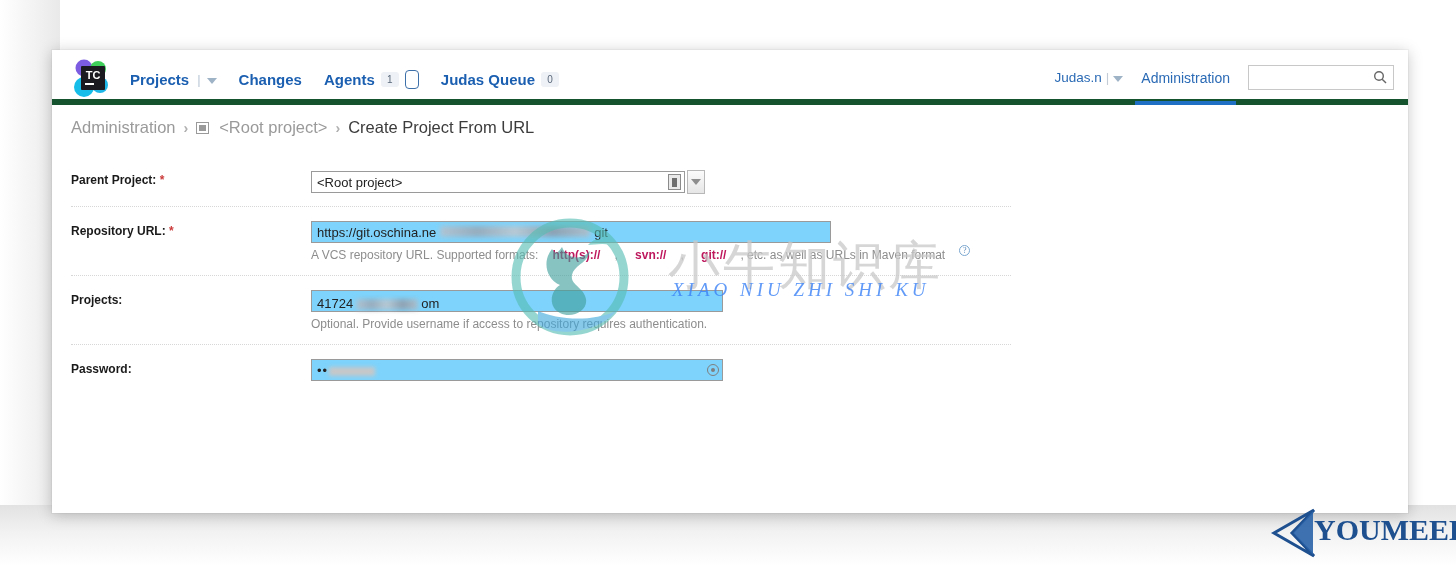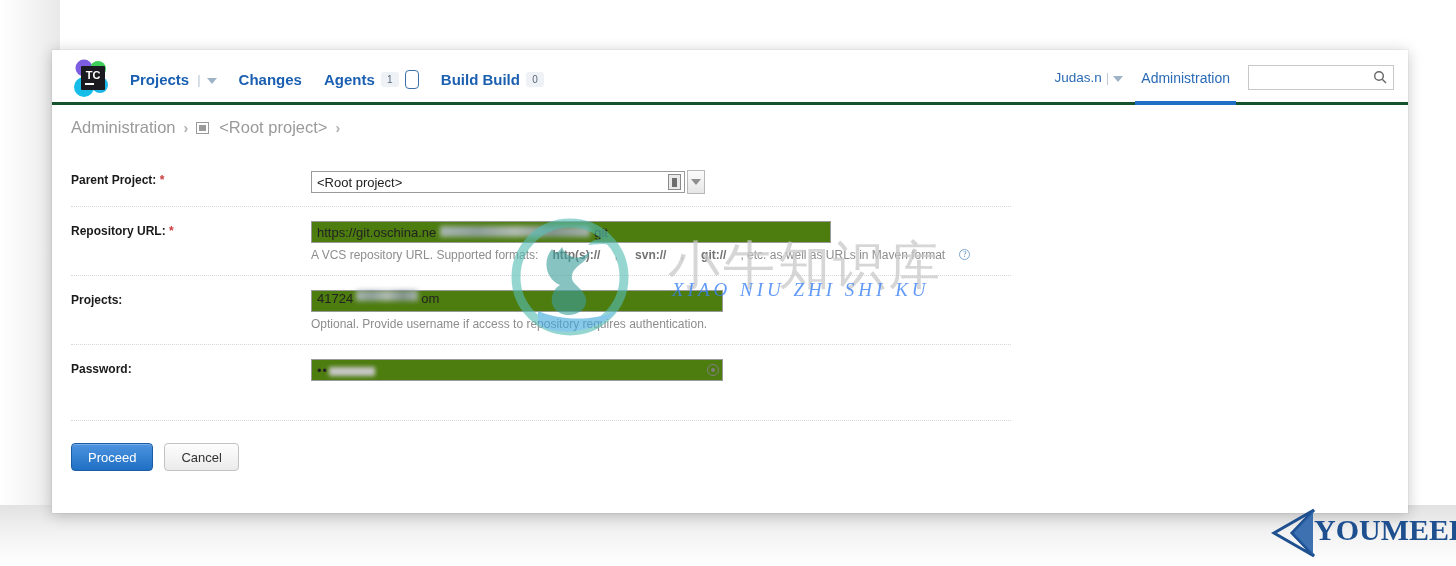--- a/index.html
+++ b/index.html
@@ -25,21 +25,21 @@
     background: linear-gradient(to right, #ffffff 0%, #f3f3f3 55%, #e9e9e9 100%);
   }
   .page-shade-bottom {
     position: absolute; left: 0; top: 505px; width: 1456px; height: 61px;
     background: linear-gradient(to bottom, #e2e2e2 0%, #f2f2f2 45%, #ffffff 100%);
   }
 
   
   .header {
     position: relative; height: 55px;
-    border-bottom: 3px solid #14532d;
+    border-bottom: 6px solid #14532d;
     background: #fff;
   }
   .logo {
     position: absolute; left: 18px; top: 7px;
     width: 44px; height: 42px;
   }
   .nav {
     position: absolute; left: 78px; top: 0; height: 59px;
     display: flex; align-items: center; gap: 22px;
   }
@@ -132,21 +132,21 @@
   .form-row.first { border-top: 0; padding-top: 10px; }
   .row-label {
     width: 240px; flex: 0 0 240px;
     font-size: 12px; font-weight: bold; color: #1a1a1a;
     padding-top: 3px;
   }
   .req { color: #cc3b3b; font-weight: bold; }
   .row-field { flex: 1; position: relative; }
 
   .text-input {
-    height: 22px; border: 1px solid #9a9a9a; background: #4d7c0f;
+    height: 22px; border: 1px solid #9a9a9a; background: #7dd3fc;
     font-size: 13px; color: #222; padding: 0 5px;
     font-family: inherit; outline: none;
   }
   .input-url { width: 520px; }
   .input-user { width: 412px; }
   .input-pass { width: 412px; }
 
   .select-wrap { display: flex; align-items: center; }
   .select-field {
     width: 374px; height: 22px;
@@ -170,23 +170,23 @@
   }
   .dd-arrow {
     width: 0; height: 0;
     border-left: 5px solid transparent;
     border-right: 5px solid transparent;
     border-top: 6px solid #8e8e8e;
   }
 
   .hint {
     margin-top: 5px; font-size: 12px; color: #8d8d8d; line-height: 15px;
-    display: flex; align-items: flex-end; gap: 14px;
-  }
-  .hint b { color: #737373; }
+    display: flex; align-items: flex-start; gap: 14px;
+  }
+  .hint b { color: #be185d; }
   .help-icon {
     display: inline-block; width: 11px; height: 11px; border-radius: 50%;
     border: 1px solid #7aa6cf; color: #4a7fb5; font-size: 8px;
     line-height: 10px; text-align: center; position: relative; top: -3px;
     font-family: "Liberation Serif", serif;
   }
 
   .pwd-dots { letter-spacing: 1px; font-size: 13px; color: #222; }
   .pwd-blur {
     display: inline-block; width: 46px; height: 9px;
@@ -300,21 +300,21 @@
           <span>Changes</span>
         </div>
 
         <div class="nav-item">
           <span>Agents</span>
           <span class="count-badge">1</span>
           <span class="empty-badge"></span>
         </div>
 
         <div class="nav-item">
-          <span>Build Build</span>
+          <span>Judas Queue</span>
           <span class="count-badge">0</span>
         </div>
       </div>
 
       <div class="header-right">
 
         <div class="user-link">
           <span>Judas.n</span>
           <span class="user-sep">|</span>
           <span class="caret-down"></span>
@@ -336,20 +336,21 @@
         </div>
       </div>
     </div>
 
     <div class="breadcrumb">
       <span class="bc-link">Administration</span>
       <span class="bc-sep">›</span>
       <span class="proj-icon"></span>
       <span class="bc-link">&lt;Root project&gt;</span>
       <span class="bc-sep">›</span>
+      <span class="bc-current">Create Project From URL</span>
     </div>
 
     <div class="form">
 
       <div class="form-row first">
         <div class="row-label">
           <span>Parent Project:</span>
           <span class="req">*</span>
         </div>
         <div class="row-field">
@@ -387,21 +388,21 @@
             <span class="help-icon">?</span>
           </div>
         </div>
       </div>
 
       <div class="form-row">
         <div class="row-label">
           <span>Projects:</span>
         </div>
         <div class="row-field">
-          <div class="text-input input-user" style="display:flex;align-items:flex-start;">
+          <div class="text-input input-user" style="display:flex;align-items:flex-end;">
             <span>41724</span>
             <span class="blur-chunk blur-user"></span>
             <span>om</span>
           </div>
           <div class="hint">
             <span>Optional. Provide username if access to repository requires authentication.</span>
           </div>
         </div>
       </div>
 
@@ -414,24 +415,20 @@
             <span class="pwd-dots">••</span>
             <span class="pwd-blur"></span>
           </div>
           <div class="pwd-icon">
             <span class="ring"></span>
           </div>
         </div>
       </div>
     </div>
 
-    <div class="btn-row">
-      <button class="btn btn-primary">Proceed</button>
-      <button class="btn btn-secondary">Cancel</button>
-    </div>
 
   </div>
 
   <div class="wm-center">
     <div class="wm-logo">
       <svg width="170" height="130" viewBox="0 0 170 130" opacity="0.62">
         <circle cx="80" cy="62" r="54" fill="none" stroke="#57bdb4" stroke-width="9"></circle>
         <path d="M48 108 C 58 122, 108 120, 126 96 C 100 108, 66 104, 48 96 Z" fill="#3fa9dd"></path>
         <path d="M62 34 C 52 46, 56 64, 70 70 C 60 76, 58 92, 70 98 C 82 104, 98 96, 96 84
                  C 94 72, 80 70, 82 60 C 84 50, 98 48, 100 36

